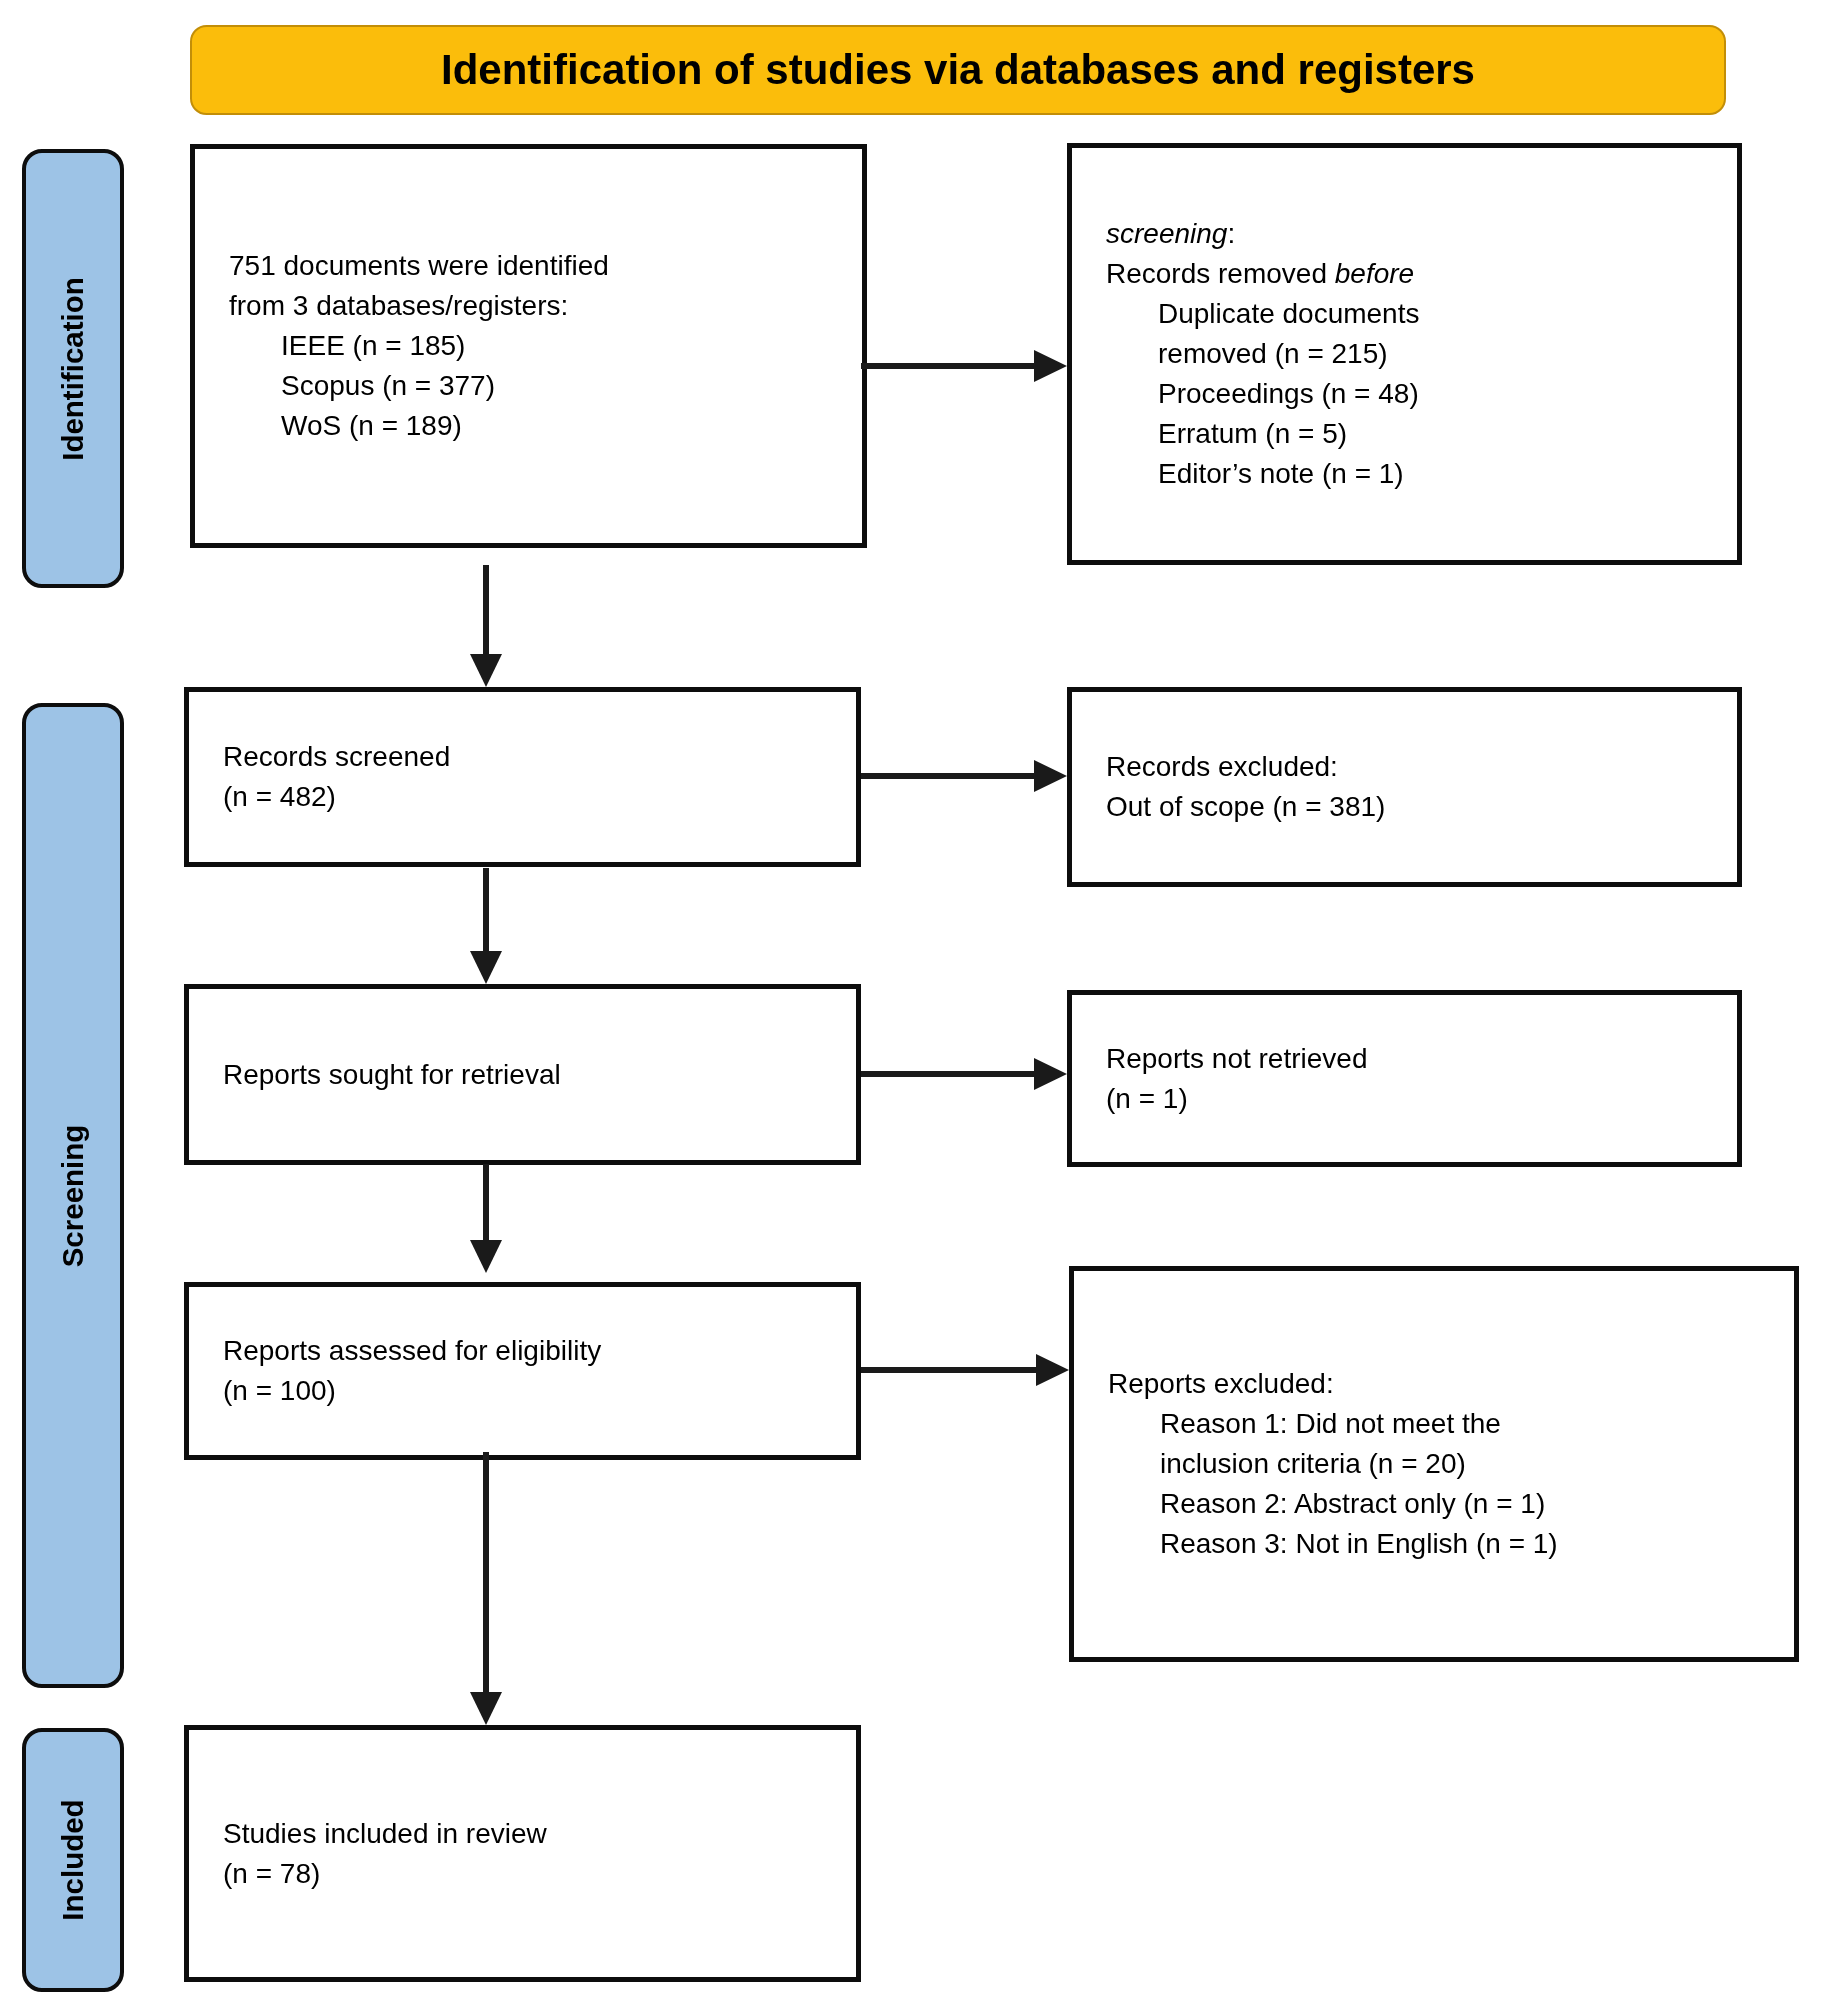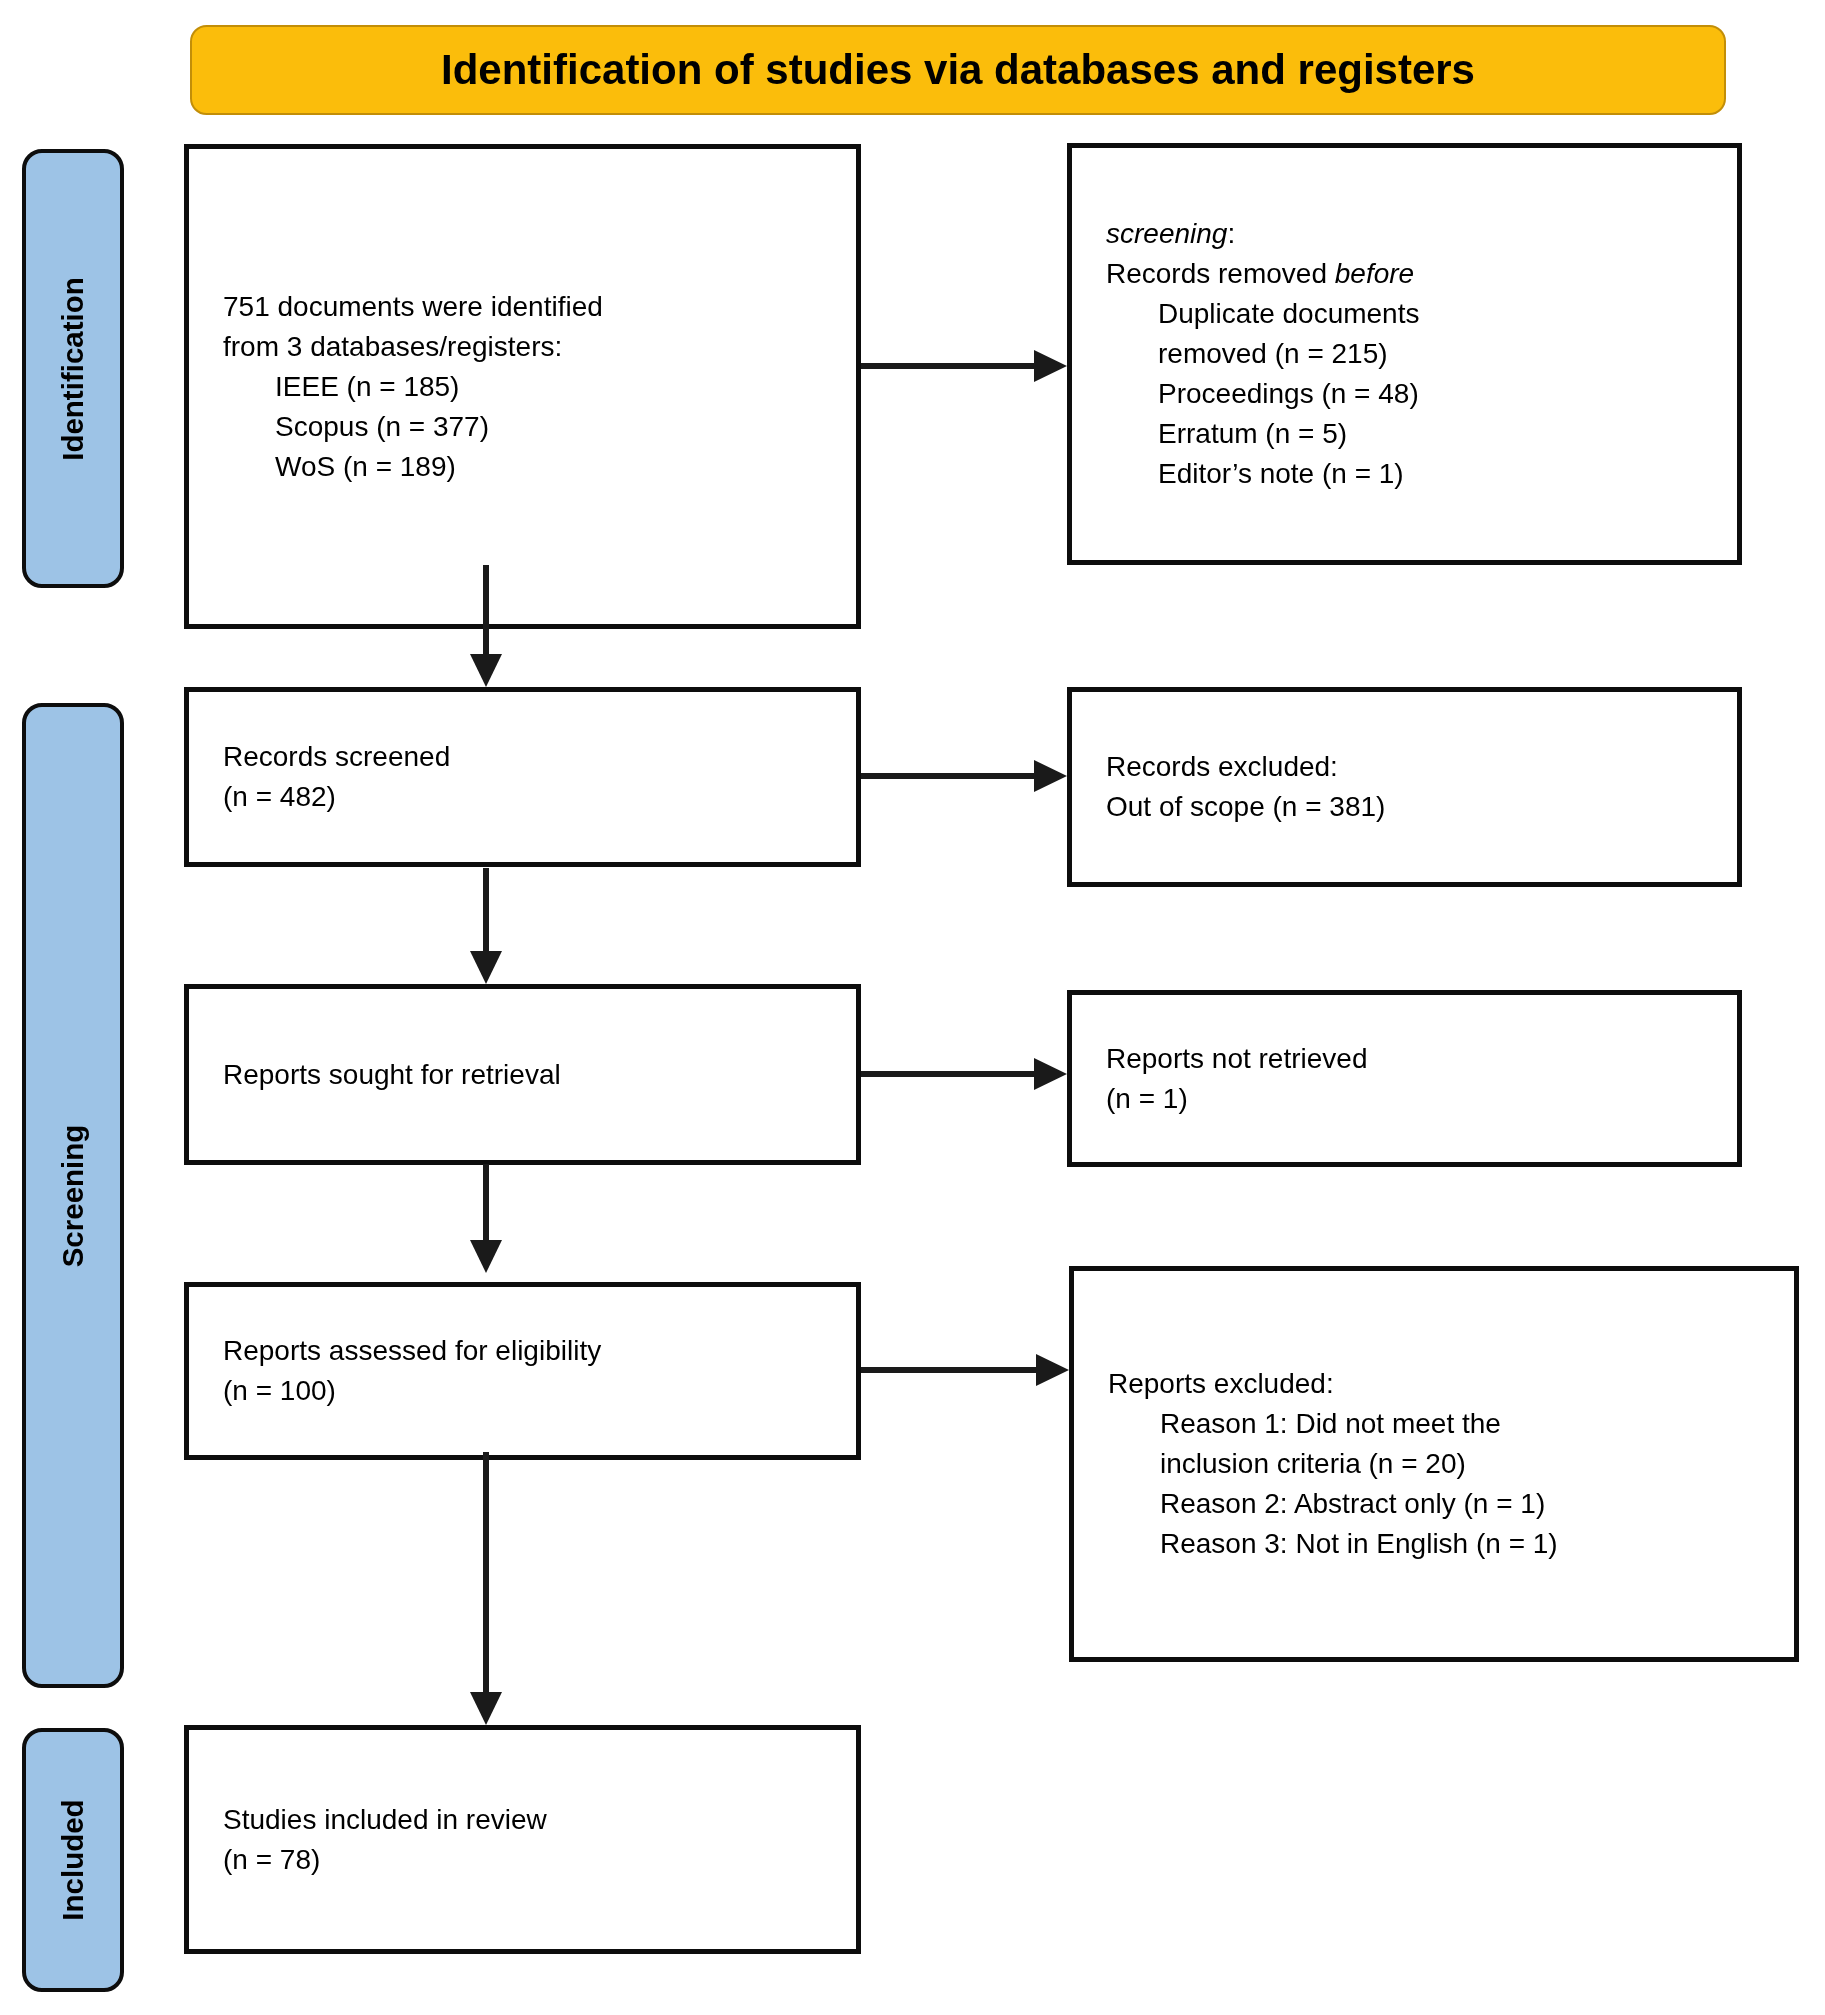--- a/index.html
+++ b/index.html
@@ -36,25 +36,25 @@
   
   .box{
     position:absolute;background:#ffffff;border:5.9px solid #0D0D0D;
     box-sizing:border-box;
     display:flex;flex-direction:column;justify-content:center;
     font-size:28px;line-height:40px;
     padding:5.9px 17.7px 5.9px 34px;
   }
   .main-col{left:184px;width:677px;}
   .right-col{left:1067px;width:675px;}
-  #box-identified{top:144px;height:485px;}
+  #box-identified{top:144px;height:404px;margin-left:6px;}
   #box-screened{top:687px;height:180px;}
   #box-sought{top:984px;height:181px;}
   #box-assessed{top:1282px;height:178px;}
-  #box-included{top:1725px;height:229px;}
+  #box-included{top:1725px;height:257px;}
   #box-removed{top:143px;height:422px;}
   #box-excluded{top:687px;height:200px;}
   #box-notretrieved{top:990px;height:177px;}
   #box-reportsexcluded{left:1069px;width:730px;top:1266px;height:396px;}
   .indent{margin-left:52px;}
   .it{font-style:italic;}
   
   .vline{position:absolute;left:483px;width:5.9px;background:#1A1A1A;}
   .head-down{
     position:absolute;left:470px;width:0;height:0;

